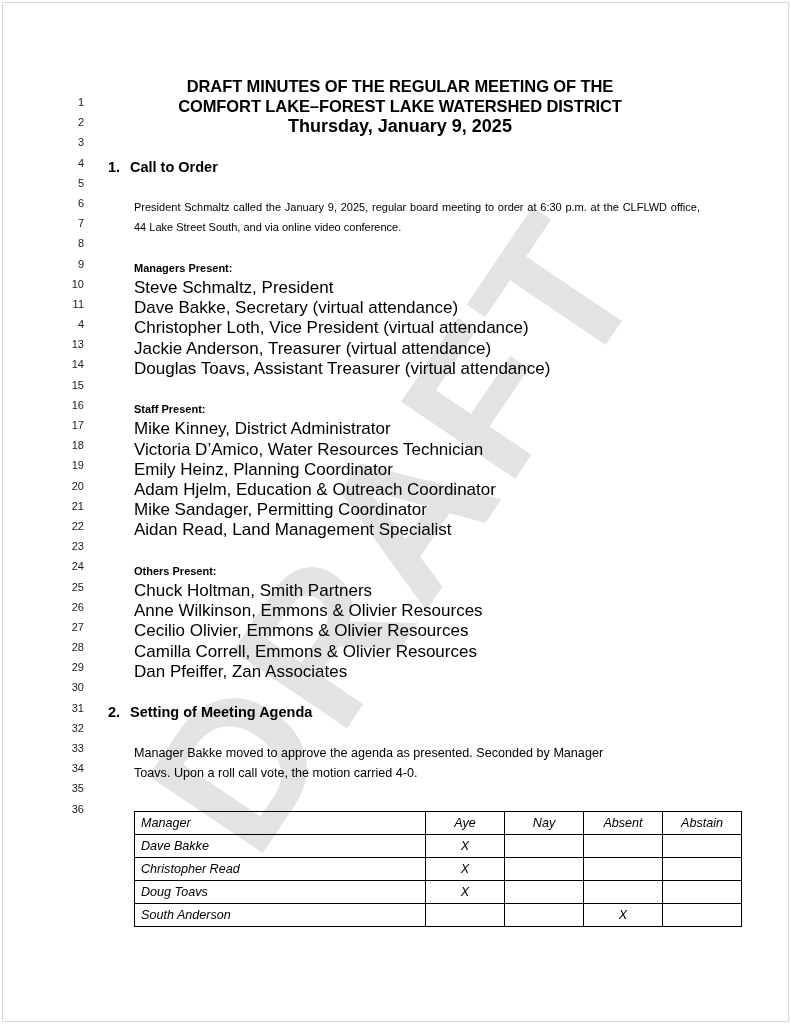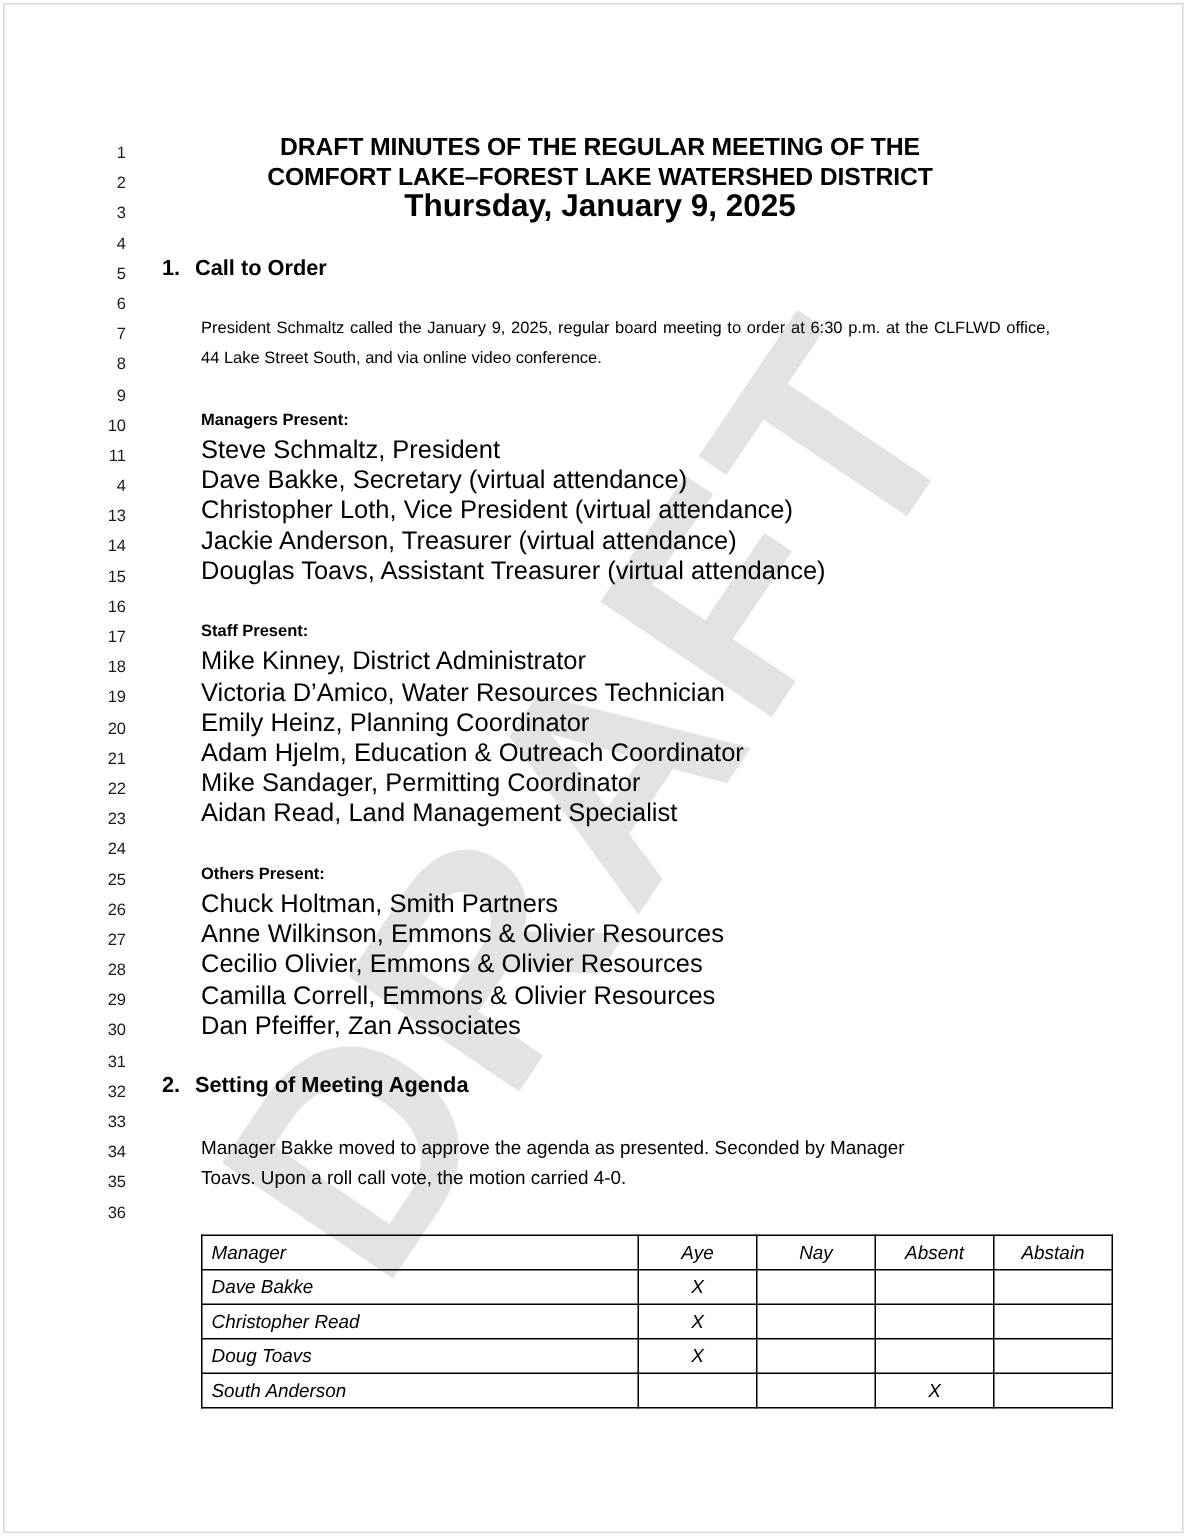--- a/index.html
+++ b/index.html
@@ -82,35 +82,35 @@
     color: #1a1a1a;
     line-height: 20.2px;
   }
   .linenums div {
     height: 20.2px;
   }
 
   .body-col {
     position: absolute;
     left: 100px;
-    top: 88px;
+    top: 76px;
     width: 600px;
   }
 
   .title-block {
     text-align: center;
     font-weight: 700;
     line-height: 20.2px;
   }
   .title-1, .title-2 {
     font-size: 16.5px;
     letter-spacing: -0.1px;
   }
   .title-3 {
-    font-size: 21px;
+    font-size: 18px;
   }
 
   .spacer {
     height: 20.2px;
   }
 
   .section-head {
     display: flex;
     align-items: flex-start;
     font-weight: 700;

